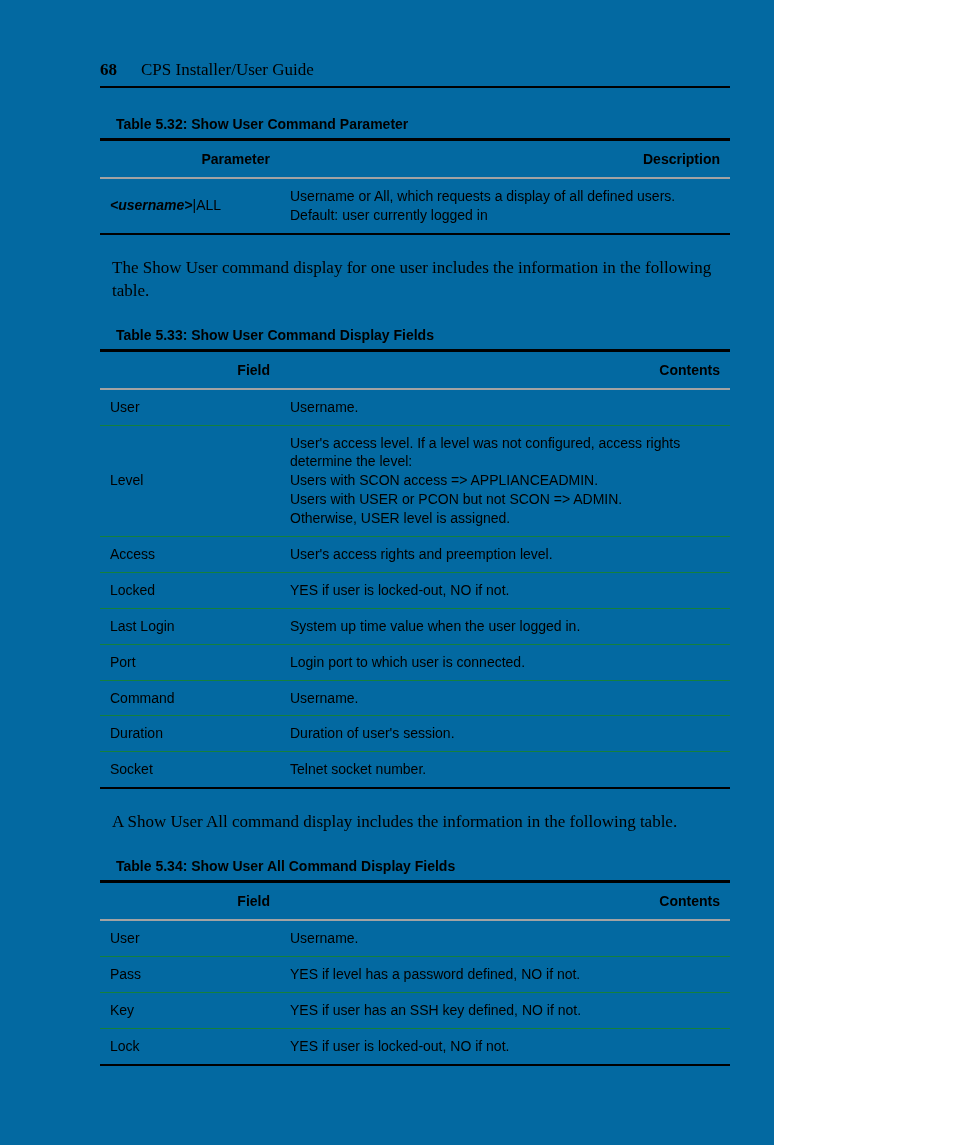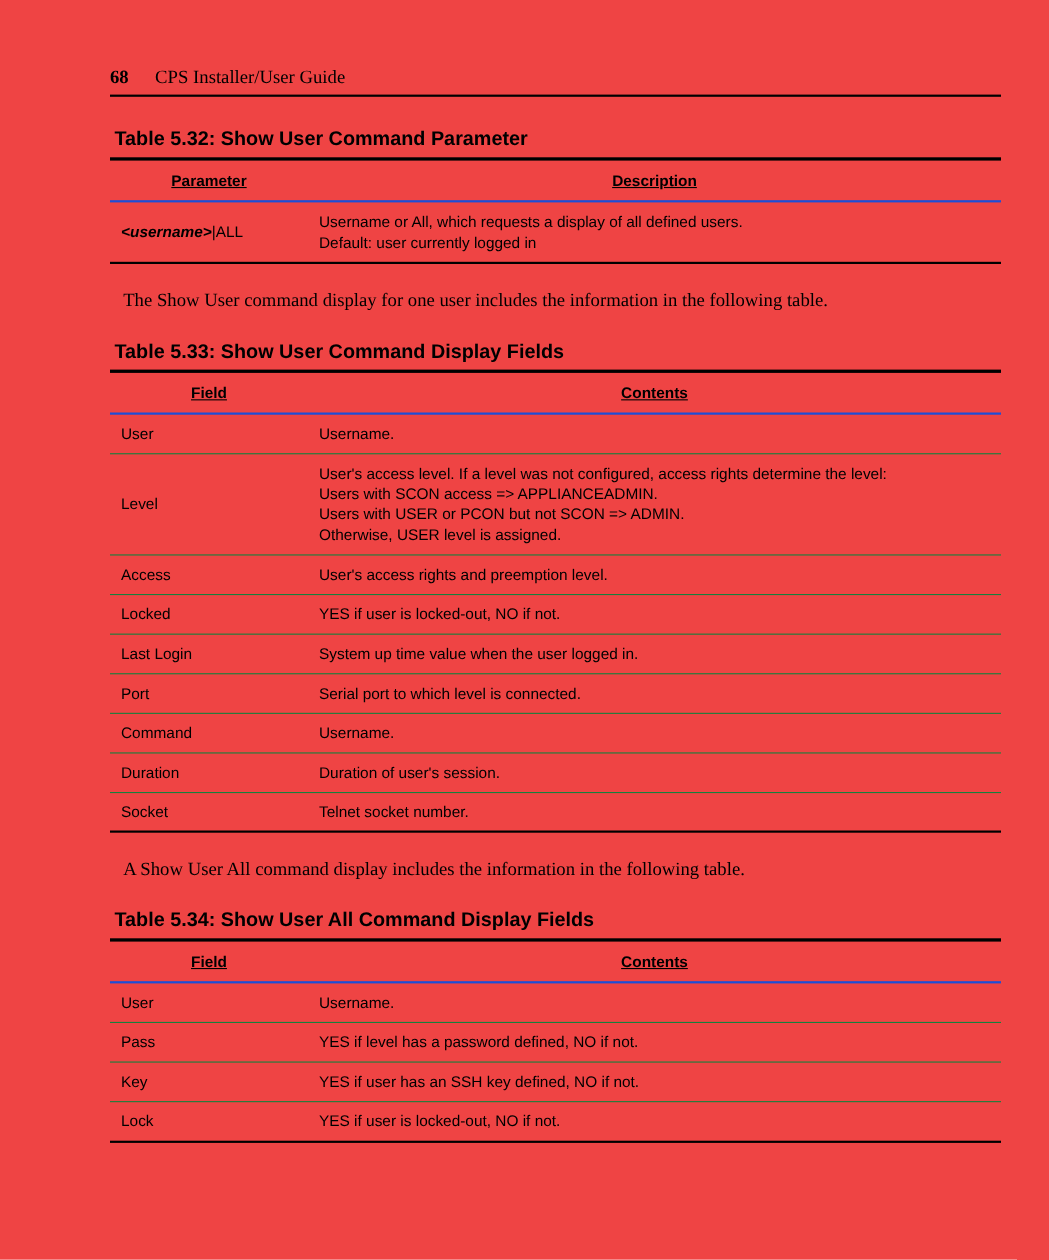--- a/index.html
+++ b/index.html
@@ -3,61 +3,60 @@
 <meta charset="utf-8">
 <style>
   body {
     margin: 0;
     padding: 0;
     background: #fff;
     font-family: "Times New Roman", Times, serif;
     color: #000;
   }
   .page {
-    width: 954px;
+    width: 774px;
     min-height: 1145px;
     box-sizing: border-box;
     padding: 60px 44px 60px 100px;
-    background: #ef4444;
+    background: #0369a1;
   }
   .running-head {
     display: flex;
     align-items: baseline;
     font-size: 17px;
     padding-bottom: 6px;
     border-bottom: 2px solid #000;
     margin-bottom: 28px;
   }
   .page-number {
     font-weight: bold;
     margin-right: 24px;
   }
   .guide-title {
     font-family: "Times New Roman", Times, serif;
   }
   .table-caption {
     font-family: Arial, Helvetica, sans-serif;
     font-weight: bold;
-    font-size: 18px;
-    margin: 24px 0 6px 4px;
+    font-size: 14px;
+    margin: 24px 0 6px 16px;
   }
   table.doc-table {
     width: 100%;
     border-collapse: collapse;
     border-top: 3px solid #000;
     border-bottom: 2px solid #000;
     font-family: Arial, Helvetica, sans-serif;
     font-size: 14px;
   }
   table.doc-table th {
-    text-align: center;
+    text-align: right;
     font-weight: bold;
     padding: 10px 10px 10px 10px;
-    border-bottom: 2px solid #1d4ed8;
-    text-decoration: underline;
+    border-bottom: 2px solid #a3a3a3;
   }
   table.doc-table td {
     padding: 8px 10px;
     vertical-align: middle;
     border-top: 1px solid #15803d;
     line-height: 1.35;
   }
   table.doc-table tbody tr:first-child td {
     border-top: none;
   }
@@ -124,21 +123,21 @@
         <tr>
           <td>Locked</td>
           <td>YES if user is locked-out, NO if not.</td>
         </tr>
         <tr>
           <td>Last Login</td>
           <td>System up time value when the user logged in.</td>
         </tr>
         <tr>
           <td>Port</td>
-          <td>Serial port to which level is connected.</td>
+          <td>Login port to which user is connected.</td>
         </tr>
         <tr>
           <td>Command</td>
           <td>Username.</td>
         </tr>
         <tr>
           <td>Duration</td>
           <td>Duration of user's session.</td>
         </tr>
         <tr>

